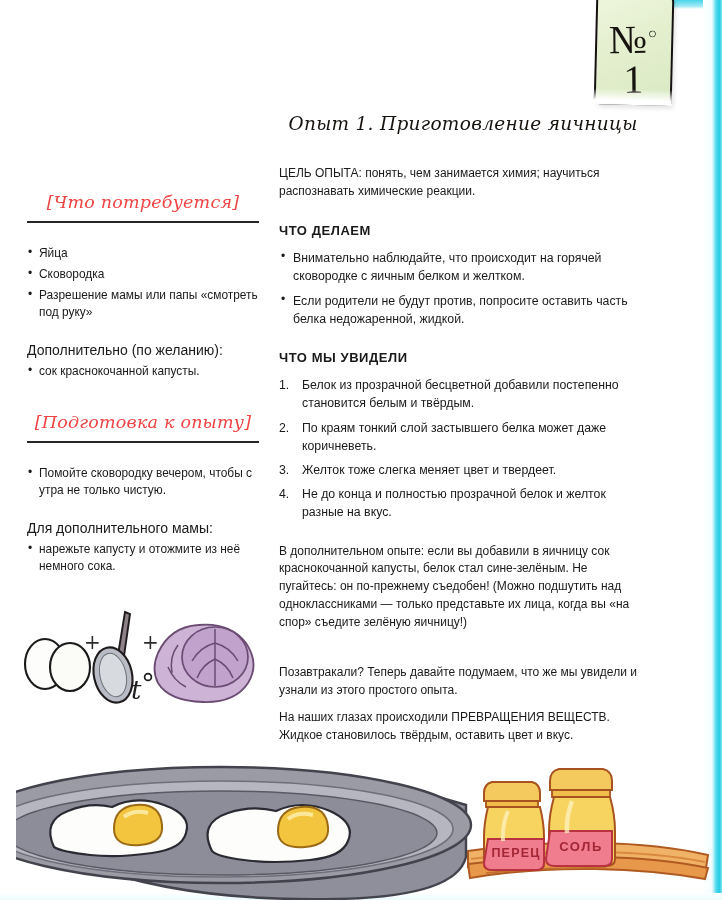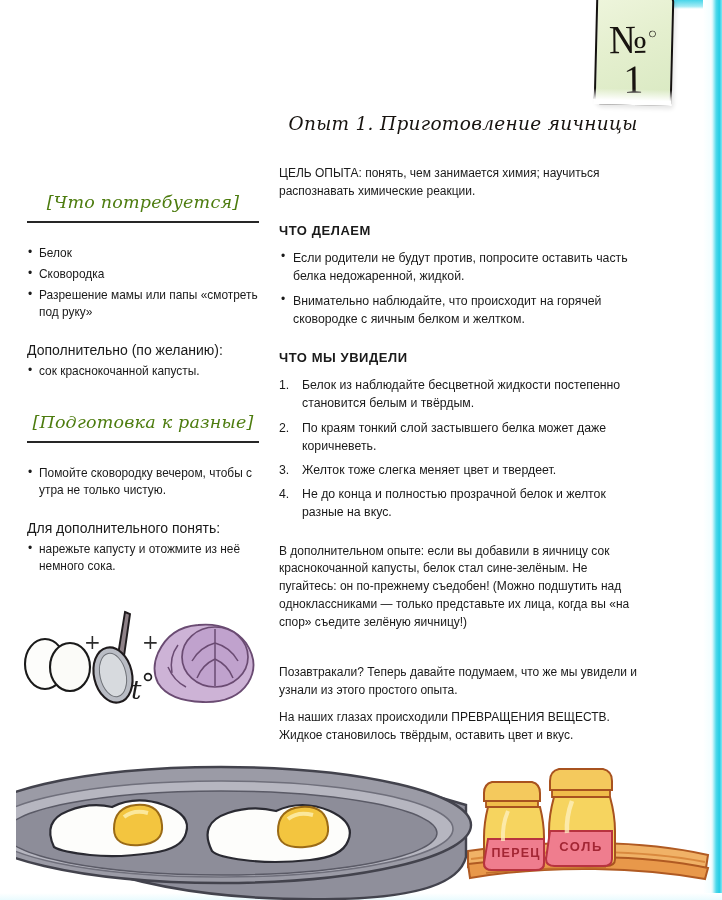--- a/index.html
+++ b/index.html
@@ -51,21 +51,21 @@
   }
   .tag-text sup{font-size:15px;vertical-align:super;}
 
   
   .col-left{position:absolute;left:27px;top:0;width:232px;}
   .col-right{position:absolute;left:279px;top:0;width:368px;}
 
   
   .script-head{
     font-family:"DejaVu Serif","Liberation Serif",serif;
-    font-style:italic;font-size:17.5px;color:#4d7c0f;
+    font-style:italic;font-size:17.5px;color:#ef4444;
     text-align:center;letter-spacing:.2px;white-space:nowrap;
   }
   .rule{height:0;border-top:2px solid #262626;margin-top:9px;}
 
   .title-script{
     font-family:"DejaVu Serif","Liberation Serif",serif;
     font-style:italic;font-size:18.5px;color:#17130f;
     text-align:center;letter-spacing:.3px;
   }
 
@@ -124,47 +124,47 @@
   <div class="col-left">
 
     <div style="height:192px"></div>
 
     <div class="script-head">[Что потребуется]</div>
     <div class="rule"></div>
 
     <div class="gap-l"></div>
 
     <ul class="dots">
-      <li>Белок</li>
+      <li>Яйца</li>
       <li>Сковородка</li>
       <li>Разрешение мамы или папы «смотреть под руку»</li>
     </ul>
 
     <div class="gap-m"></div>
 
     <div class="para small">Дополнительно (по желанию):</div>
     <div style="height:3px"></div>
     <ul class="dots">
       <li>сок краснокочанной капусты.</li>
     </ul>
 
     <div style="height:28px"></div>
 
-    <div class="script-head">[Подготовка к разные]</div>
+    <div class="script-head">[Подготовка к опыту]</div>
     <div class="rule"></div>
 
     <div class="gap-l"></div>
 
     <ul class="dots">
       <li>Помойте сковородку вечером, чтобы с утра не только чистую.</li>
     </ul>
 
     <div class="gap-m"></div>
 
-    <div class="para small">Для дополнительного понять:</div>
+    <div class="para small">Для дополнительного мамы:</div>
     <div style="height:3px"></div>
     <ul class="dots">
       <li>нарежьте капусту и отожмите из неё немного сока.</li>
     </ul>
   </div>
 
   <div class="eq">
     <svg width="245" height="105" viewBox="0 0 245 105">
 
       <g>
@@ -208,32 +208,32 @@
 
     <div style="height:31px"></div>
 
     <div class="para">ЦЕЛЬ ОПЫТА: понять, чем занимается химия; научиться распознавать химические реакции.</div>
 
     <div class="gap-l"></div>
 
     <div class="caps">ЧТО ДЕЛАЕМ</div>
     <div style="height:11px"></div>
     <ul class="dots">
+      <li>Внимательно наблюдайте, что происходит на горячей сковородке с яичным белком и желтком.</li>
       <li>Если родители не будут против, попросите оставить часть белка недожаренной, жидкой.</li>
-      <li>Внимательно наблюдайте, что происходит на горячей сковородке с яичным белком и желтком.</li>
     </ul>
 
     <div class="gap-m"></div>
 
     <div class="caps">ЧТО МЫ УВИДЕЛИ</div>
     <div style="height:11px"></div>
     <ol class="nums">
       <li>
         <span class="num">1.</span>
-        <span>Белок из наблюдайте бесцветной жидкости постепенно становится белым и твёрдым.</span>
+        <span>Белок из прозрачной бесцветной добавили постепенно становится белым и твёрдым.</span>
       </li>
       <li>
         <span class="num">2.</span>
         <span>По краям тонкий слой застывшего белка может даже коричневеть.</span>
       </li>
       <li>
         <span class="num">3.</span>
         <span>Желток тоже слегка меняет цвет и твердеет.</span>
       </li>
       <li>

